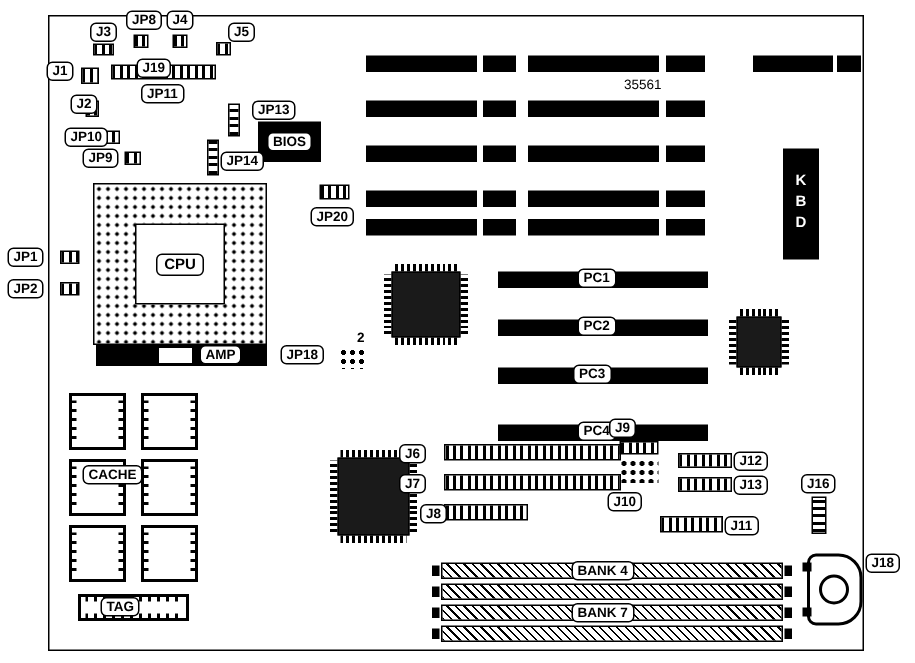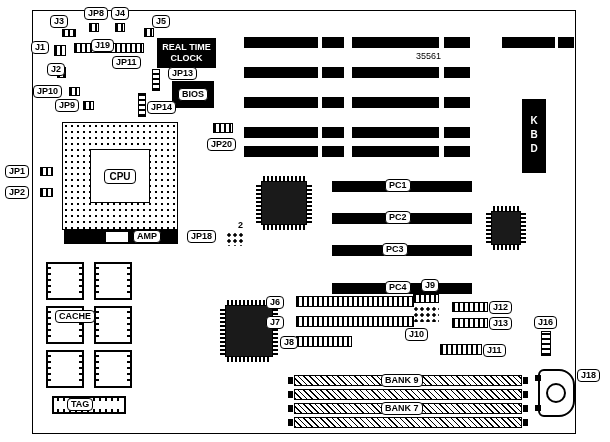--- a/index.html
+++ b/index.html
@@ -105,21 +105,21 @@
       <span class="tab r"></span>
     </div>
   <div class="simm" style="left:294px;top:403px;width:228px">
       <span class="tab l"></span>
       <span class="tab r"></span>
     </div>
   <div class="simm" style="left:294px;top:417px;width:228px">
       <span class="tab l"></span>
       <span class="tab r"></span>
     </div>
-  <div class="lbl" style="left:381px;top:374px">BANK 9</div>
+  <div class="lbl" style="left:381px;top:374px">BANK 4</div>
   <div class="lbl" style="left:381px;top:402px">BANK 7</div>
 
   <div class="cpu-socket">
     <div class="cpu-inner">
       <span class="cpu-lbl">CPU</span>
     </div>
   </div>
   <div class="blackbox" style="left:64px;top:230px;width:114px;height:14px"></div>
   <div class="notch" style="left:106px;top:232px;width:22px;height:10px"></div>
   <div class="lbl" style="left:133px;top:230px">AMP</div>
@@ -149,23 +149,20 @@
   <div class="sram" style="left:46px;top:262px"></div>
   <div class="sram" style="left:94px;top:262px"></div>
   <div class="sram" style="left:46px;top:306px"></div>
   <div class="sram" style="left:94px;top:306px"></div>
   <div class="sram" style="left:46px;top:350px"></div>
   <div class="sram" style="left:94px;top:350px"></div>
   <div class="lbl" style="left:55px;top:310px">CACHE</div>
   <div class="diph" style="left:52px;top:396px;width:74px;height:18px"></div>
   <div class="lbl" style="left:67px;top:398px">TAG</div>
 
-  <div class="blackbox" style="left:157px;top:38px;width:59px;height:30px">
-    <span class="rtc-txt">REAL TIME CLOCK</span>
-  </div>
   <div class="blackbox" style="left:172px;top:81px;width:42px;height:27px"></div>
   <div class="lbl" style="left:178px;top:88px">BIOS</div>
   <div class="blackbox" style="left:522px;top:99px;width:24px;height:74px">
     <span class="kbd-txt">KBD</span>
   </div>
 
   <div class="din">
     <div class="outer"></div>
       <div class="circle"></div>
       <div class="pin1"></div>
@@ -190,40 +187,40 @@
   <div class="conn-h" style="left:296px;top:296px;width:118px;height:11px"></div>
   <div class="conn-h" style="left:296px;top:316px;width:118px;height:11px"></div>
   <div class="conn-h" style="left:296px;top:336px;width:56px;height:11px"></div>
   <div class="conn-h" style="left:413px;top:294px;width:26px;height:9px"></div>
   <div class="dots" style="left:413px;top:306px;width:26px;height:16px"></div>
   <div class="conn-h" style="left:452px;top:302px;width:36px;height:10px"></div>
   <div class="conn-h" style="left:452px;top:318px;width:36px;height:10px"></div>
   <div class="conn-h" style="left:440px;top:344px;width:42px;height:11px"></div>
   <div class="conn-v" style="left:541px;top:331px;width:10px;height:25px"></div>
 
-  <div class="lbl" style="left:50px;top:15px">J3</div>
+  <div class="lbl" style="left:60px;top:15px">J3</div>
   <div class="lbl" style="left:84px;top:7px">JP8</div>
   <div class="lbl" style="left:111px;top:7px">J4</div>
   <div class="lbl" style="left:152px;top:15px">J5</div>
   <div class="lbl" style="left:31px;top:41px">J1</div>
   <div class="lbl" style="left:91px;top:39px">J19</div>
-  <div class="lbl" style="left:112px;top:56px">JP11</div>
+  <div class="lbl" style="left:94px;top:56px">JP11</div>
   <div class="lbl" style="left:47px;top:63px">J2</div>
   <div class="lbl" style="left:168px;top:67px">JP13</div>
-  <div class="lbl" style="left:33px;top:85px">JP10</div>
+  <div class="lbl" style="left:43px;top:85px">JP10</div>
   <div class="lbl" style="left:55px;top:99px">JP9</div>
   <div class="lbl" style="left:147px;top:101px">JP14</div>
   <div class="lbl" style="left:207px;top:138px">JP20</div>
   <div class="lbl" style="left:5px;top:165px">JP1</div>
   <div class="lbl" style="left:5px;top:186px">JP2</div>
   <div class="lbl" style="left:187px;top:230px">JP18</div>
   <div class="txt" style="left:238px;top:220px;font-weight:bold">2</div>
   <div class="lbl" style="left:266px;top:296px">J6</div>
   <div class="lbl" style="left:266px;top:316px">J7</div>
   <div class="lbl" style="left:280px;top:336px">J8</div>
-  <div class="lbl" style="left:421px;top:279px">J9</div>
+  <div class="lbl" style="left:406px;top:279px">J9</div>
   <div class="lbl" style="left:405px;top:328px">J10</div>
   <div class="lbl" style="left:489px;top:301px">J12</div>
   <div class="lbl" style="left:489px;top:317px">J13</div>
   <div class="lbl" style="left:483px;top:344px">J11</div>
   <div class="lbl" style="left:534px;top:316px">J16</div>
   <div class="lbl" style="left:577px;top:369px">J18</div>
 </div>
 
 </body></html>

